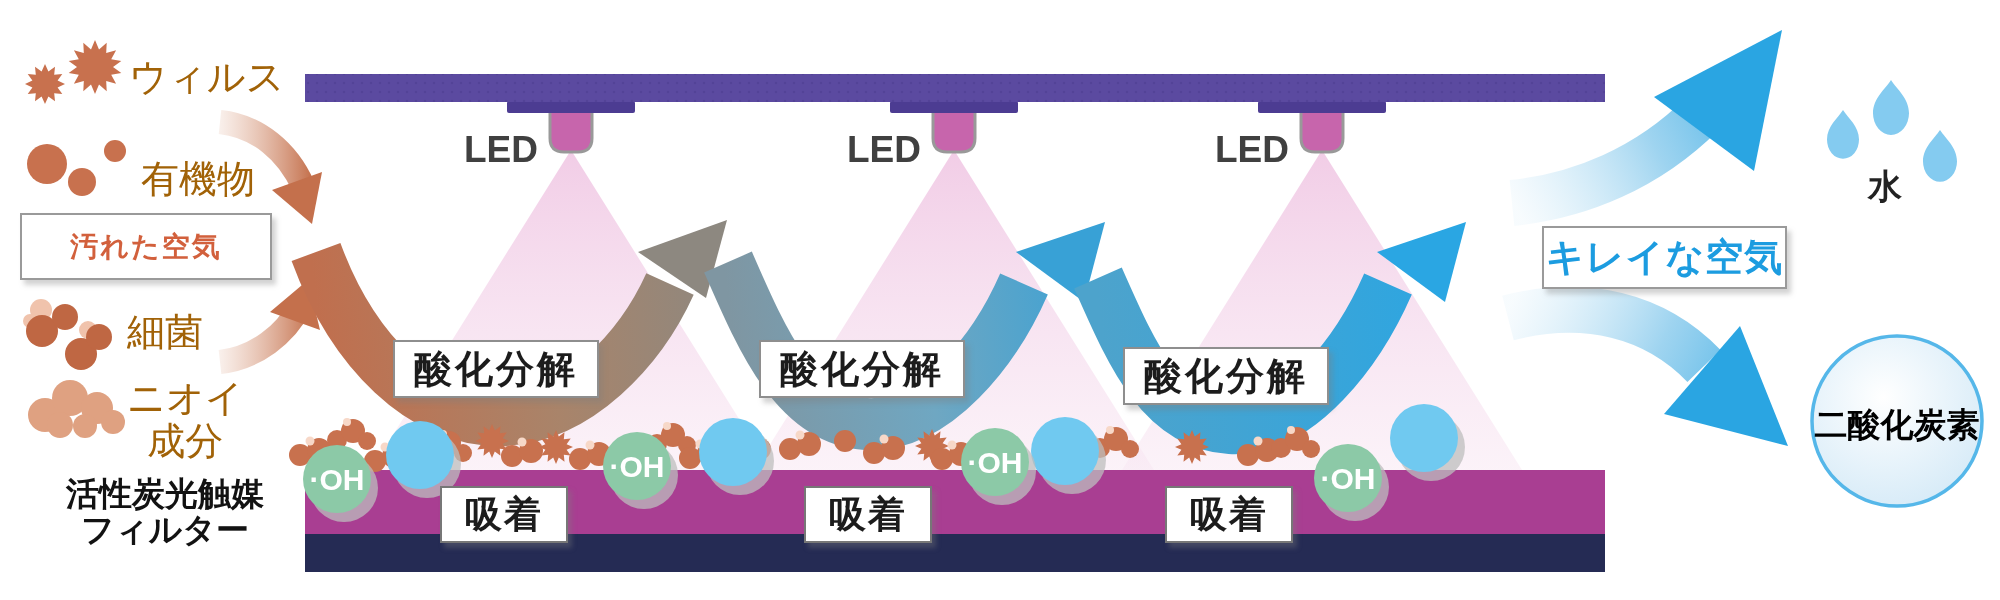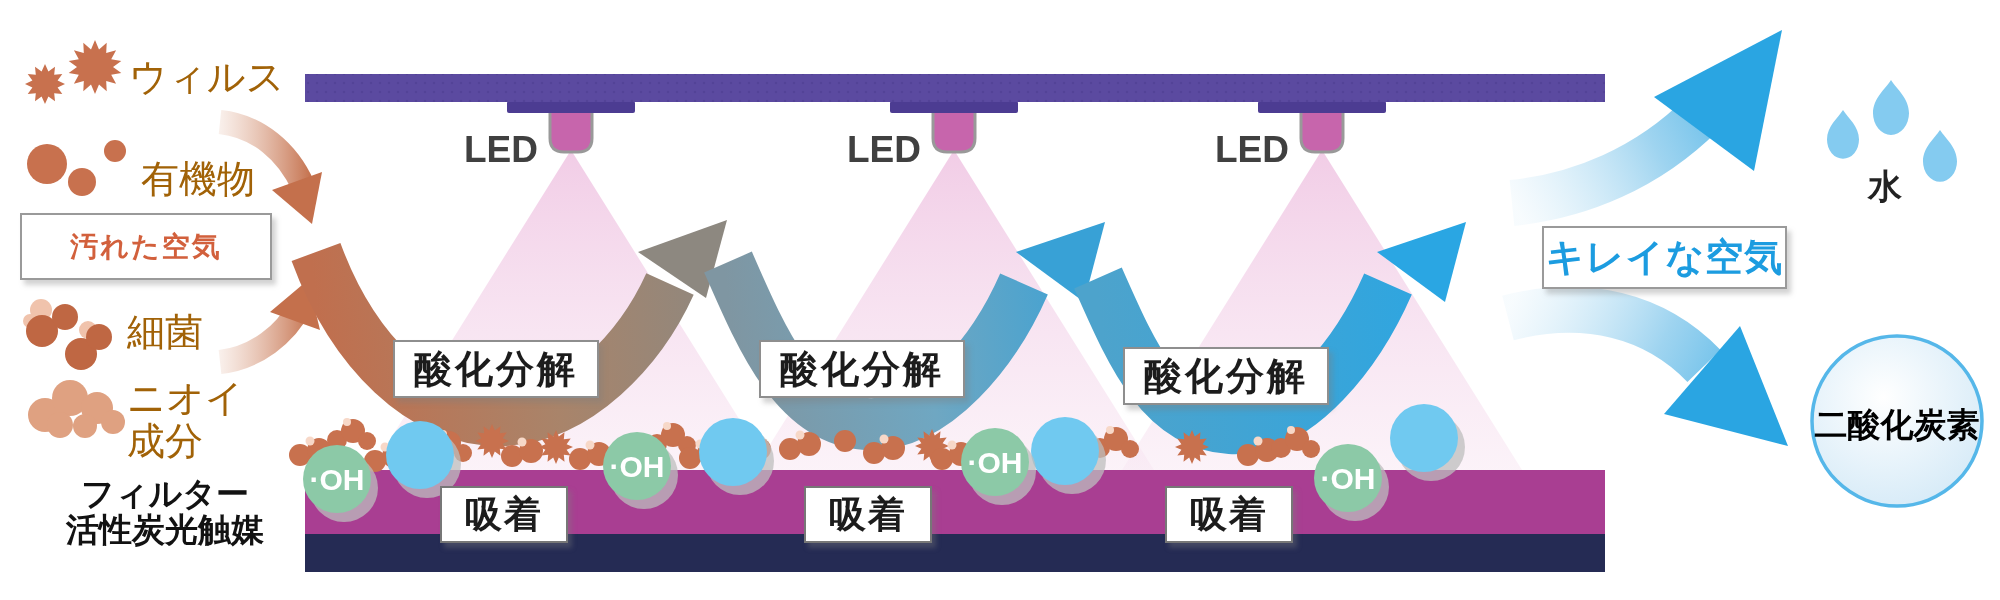--- a/index.html
+++ b/index.html
@@ -5,21 +5,21 @@
   html,body{margin:0;padding:0;background:#fff;}
   .stage{
     position:relative;width:2000px;height:600px;background:#fff;overflow:hidden;
     font-family:"Liberation Sans","DejaVu Sans",sans-serif;
   }
   .stage svg.gfx{position:absolute;left:0;top:0;}
   .lbl{
     position:absolute;color:#a16207;font-weight:400;font-size:38px;
     white-space:nowrap;line-height:1.12;
   }
-  .lbl.two-line{white-space:normal;}
+  .lbl.two-line{white-space:normal;text-align:center;}
   .box{
     position:absolute;background:#fff;border:2px solid #9a9a9a;
     display:flex;align-items:center;justify-content:center;
     font-weight:bold;box-shadow:4px 5px 5px rgba(125,125,125,.35);
   }
   .box-oxidation{width:202px;height:54px;font-size:38px;color:#1c1c1c;letter-spacing:3px;border-color:#8e8e8e;}
   .box-adsorption{width:124px;height:53px;font-size:37px;color:#1c1c1c;letter-spacing:2px;border-color:#777;}
   .box-dirty{left:20px;top:213px;width:248px;height:63px;font-size:28px;color:#d2603c;letter-spacing:2px;}
   .box-clean{left:1542px;top:226px;width:241px;height:59px;font-size:38px;color:#1c9ce0;letter-spacing:1px;}
   .led-label{position:absolute;top:129px;color:#404040;font-size:37px;font-weight:700;}
@@ -278,22 +278,22 @@
   <div class="lbl" style="left:141px;top:158px;">有機物</div>
   <div class="box box-dirty">
     <span>汚れた空気</span>
   </div>
   <div class="lbl" style="left:127px;top:311px;">細菌</div>
   <div class="lbl two-line" style="left:127px;top:377px;">
     <div>ニオイ</div>
     <div>成分</div>
   </div>
   <div class="filter-label">
+    <div>活性炭光触媒</div>
     <div>フィルター</div>
-    <div>活性炭光触媒</div>
   </div>
 
   <div class="led-label" style="left:464px;">LED</div>
   <div class="led-label" style="left:847px;">LED</div>
   <div class="led-label" style="left:1215px;">LED</div>
 
   <div class="box box-oxidation" style="left:393px;top:340px;">
     <span>酸化分解</span>
   </div>
   <div class="box box-oxidation" style="left:759px;top:340px;">

